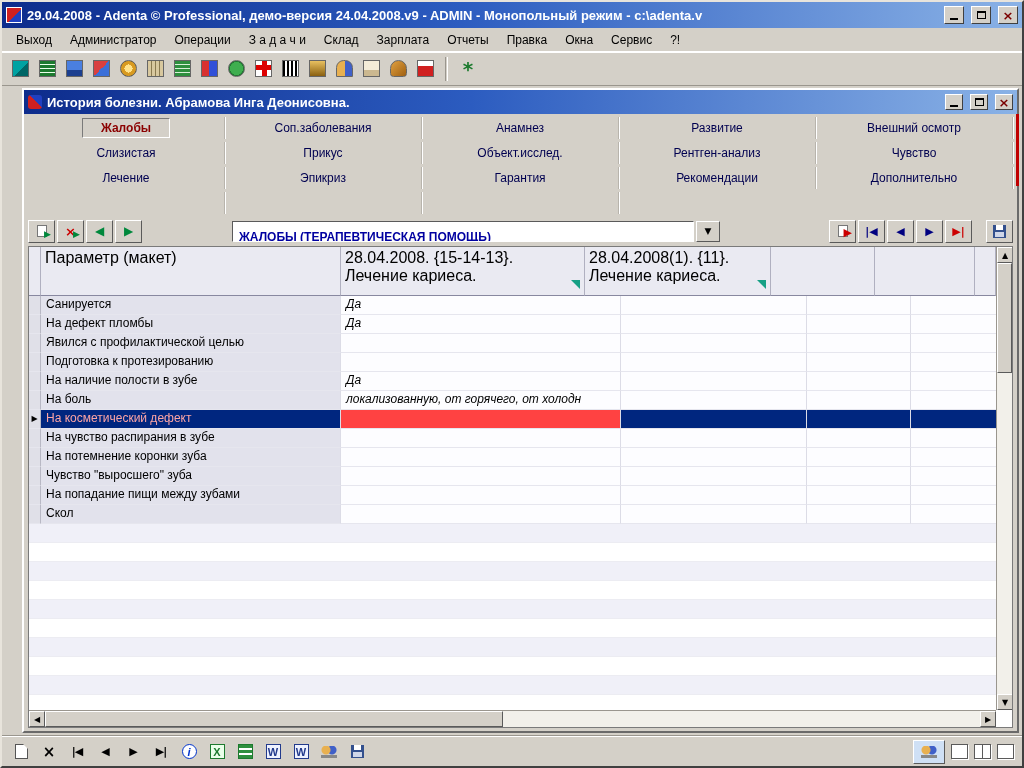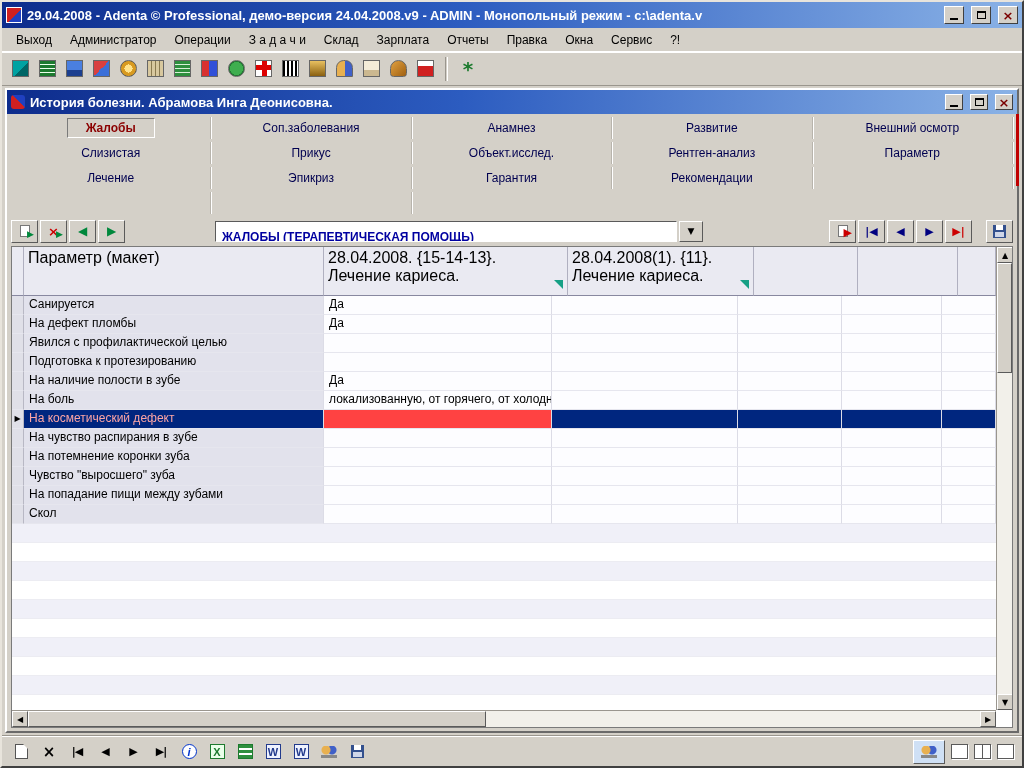--- a/index.html
+++ b/index.html
@@ -39,21 +39,21 @@
   .ti11 i{background:repeating-linear-gradient(90deg,#000 0 2px,#fff 2px 4px);}
   .ti12 i{background:linear-gradient(180deg,#e8c060,#8a6010);}
   .ti13 i{background:linear-gradient(90deg,#e8b050 50%,#4060c8 50%);border-radius:45% 45% 0 0;}
   .ti14 i{background:linear-gradient(180deg,#f4ecd8 60%,#cbb890 60%);position:relative;}
   .ti15 i{background:linear-gradient(135deg,#e0a040,#a06010);border-radius:50% 50% 20% 20%;}
   .ti16 i{background:linear-gradient(180deg,#fff 35%,#d02020 35%);}
   .tsep { width:3px; height:24px; border-left:1px solid #9a968e; border-right:1px solid #fff; margin:0 5px; }
   .tigear { font-size:20px; color:#1c7a2e; font-weight:bold; }
 
   
-  .pwindow { flex:1; margin:2px 3px 3px 3px; border:2px solid; border-color:#fff #6a6a6a #6a6a6a #fff; background:#d4d0c8; display:flex; flex-direction:column; position:relative; min-height:0; }
+  .pwindow { flex:1; margin:2px 3px 3px 20px; border:2px solid; border-color:#fff #6a6a6a #6a6a6a #fff; background:#d4d0c8; display:flex; flex-direction:column; position:relative; min-height:0; }
   .pw-titlebar { height:24px; background:linear-gradient(90deg,#0d2c8c 0%,#2c5cc0 45%,#8ab2e6 100%); display:flex; align-items:center; gap:5px; padding:0 4px; flex:0 0 auto; }
   .pw-icon { width:14px; height:14px; background:linear-gradient(45deg,#d02020 55%,#2040c0 55%); border-radius:3px; }
   .pw-titlebar .title { color:#fff; font-weight:bold; font-size:13px; flex:1; white-space:nowrap; overflow:hidden; }
   .pw-titlebar .winbtn { width:18px; height:16px; }
   .red-edge { position:absolute; right:-2px; top:24px; width:3px; height:72px; background:#c00000; }
 
   
   .tabs { display:grid; grid-template-columns:repeat(5,1fr); padding:3px 4px 4px 4px; row-gap:3px; flex:0 0 auto; }
   .tab { height:22px; display:flex; align-items:center; justify-content:center; color:#000050; border-right:1px solid #b8b4ac; box-shadow:1px 0 0 #fff; white-space:nowrap; font-size:12px; }
   .tab.blank { border-right:1px solid #b8b4ac; }
@@ -79,21 +79,21 @@
   
   .table-wrap { flex:1; margin:0 4px 3px 4px; border:1px solid #7a7a7a; background:#fff; position:relative; min-height:0; overflow:hidden; }
   .thead { display:flex; height:49px; margin-right:16px; }
   .hcell { background:#eaeaf2; border-right:1px solid #b0b0c0; border-bottom:1px solid #8888a0; padding:2px 4px; font-size:16px; position:relative; overflow:hidden; }
   .flag { position:absolute; right:4px; bottom:6px; width:0; height:0; border-top:9px solid #16a085; border-left:9px solid transparent; }
   .tbody { margin-right:16px; height:calc(100% - 66px); overflow:hidden; }
   .trow { display:flex; height:19px; }
   .cell { padding:1px 5px; white-space:nowrap; overflow:hidden; font-size:12px; border-right:1px solid #dcdce6; border-bottom:1px solid #e6e6ee; background:#fdfdff; }
   .gut { width:12px; flex:0 0 auto; background:#e0e0e8; border-right:1px solid #b8b8c4; padding:0; text-align:center; font-size:8px; line-height:18px; }
   .param { width:300px; flex:0 0 auto; background:#e2e2ec; }
-  .c1 { width:228px; flex:0 0 auto; }
+  .c1 { width:280px; flex:0 0 auto;font-style:italic; }
   .c2 { width:186px; flex:0 0 auto; }
   .c3 { width:104px; flex:0 0 auto; }
   .c4 { width:100px; flex:0 0 auto; }
   .cf { flex:1; }
   .h-gut { width:12px; flex:0 0 auto; }
   .h-param { width:300px; flex:0 0 auto; }
   .h-c1 { width:244px; flex:0 0 auto; }
   .h-c2 { width:186px; flex:0 0 auto; }
   .h-c3 { width:104px; flex:0 0 auto; }
   .h-c4 { width:100px; flex:0 0 auto; }
@@ -238,25 +238,26 @@
           <span>Жалобы</span>
         </span>
       <span class="tab">Соп.заболевания</span>
       <span class="tab">Анамнез</span>
       <span class="tab">Развитие</span>
       <span class="tab">Внешний осмотр</span>
       <span class="tab">Слизистая</span>
       <span class="tab">Прикус</span>
       <span class="tab">Объект.исслед.</span>
       <span class="tab">Рентген-анализ</span>
-      <span class="tab">Параметр</span>
+      <span class="tab">Чувство</span>
       <span class="tab">Лечение</span>
       <span class="tab">Эпикриз</span>
       <span class="tab">Гарантия</span>
       <span class="tab">Рекомендации</span>
+      <span class="tab">Дополнительно</span>
       <span class="tab blank"></span>
       <span class="tab blank"></span>
       <span class="tab blank"></span>
     </div>
 
     <div class="recordbar">
       <span class="rb-btn">
           <span class="mini-doc"></span>
           <span class="ov-tri-green glyph">▶</span>
         </span>

